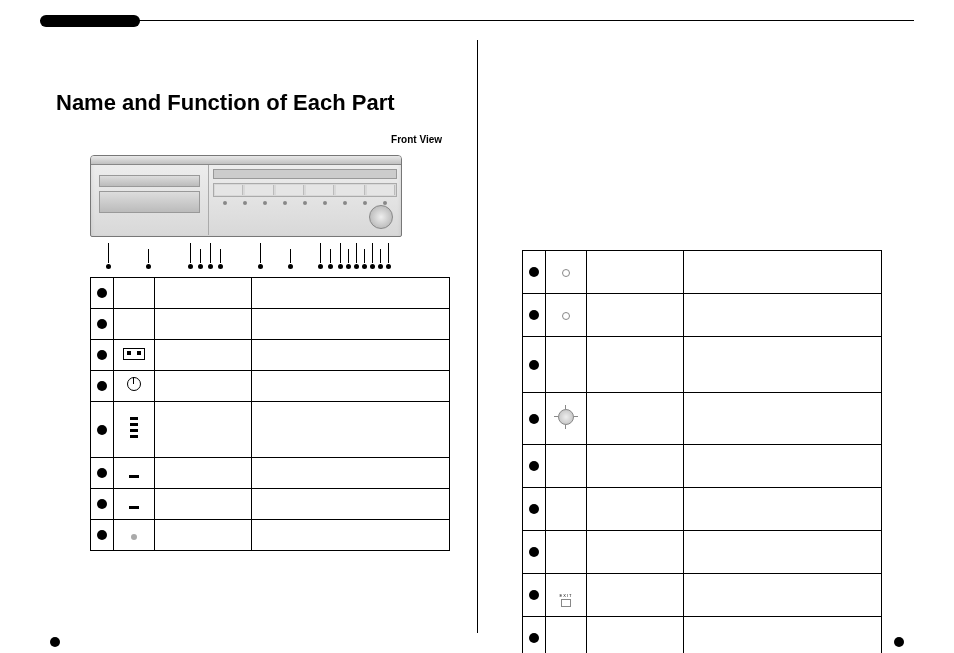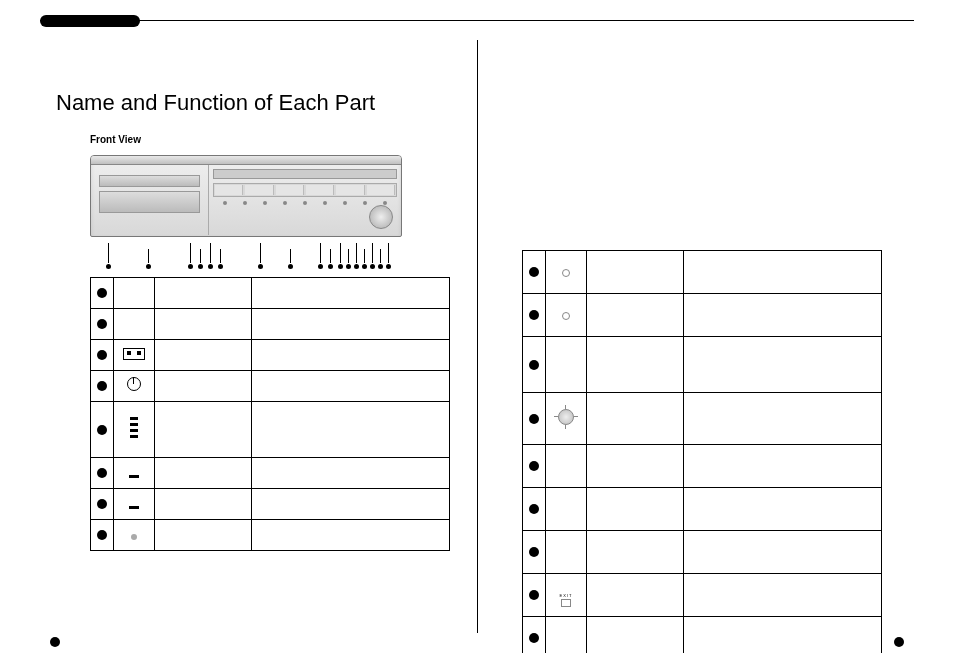--- a/index.html
+++ b/index.html
@@ -51,29 +51,30 @@
   .col-left {
     left: 0;
     width: 46%;
   }
   .col-right {
     right: 0;
     width: 46%;
   }
   h1.title {
     font-family: "Arial Black", Arial, sans-serif;
-    font-weight: 400;
+    font-weight: 700;
     font-size: 22px;
     margin: 10px 0 18px 16px;
   }
   .front-view-label {
     font-weight: bold;
     font-size: 10px;
     margin-left: 50px;
     margin-bottom: 10px;
+    text-align: right;
   }
   .device {
     width: 310px;
     height: 80px;
     margin-left: 50px;
     border: 1px solid #777;
     border-radius: 4px 4px 2px 2px;
     background: linear-gradient(#f0f0f0,#d8d8d8);
     position: relative;
     box-shadow: inset 0 2px 4px rgba(0,0,0,.1);

